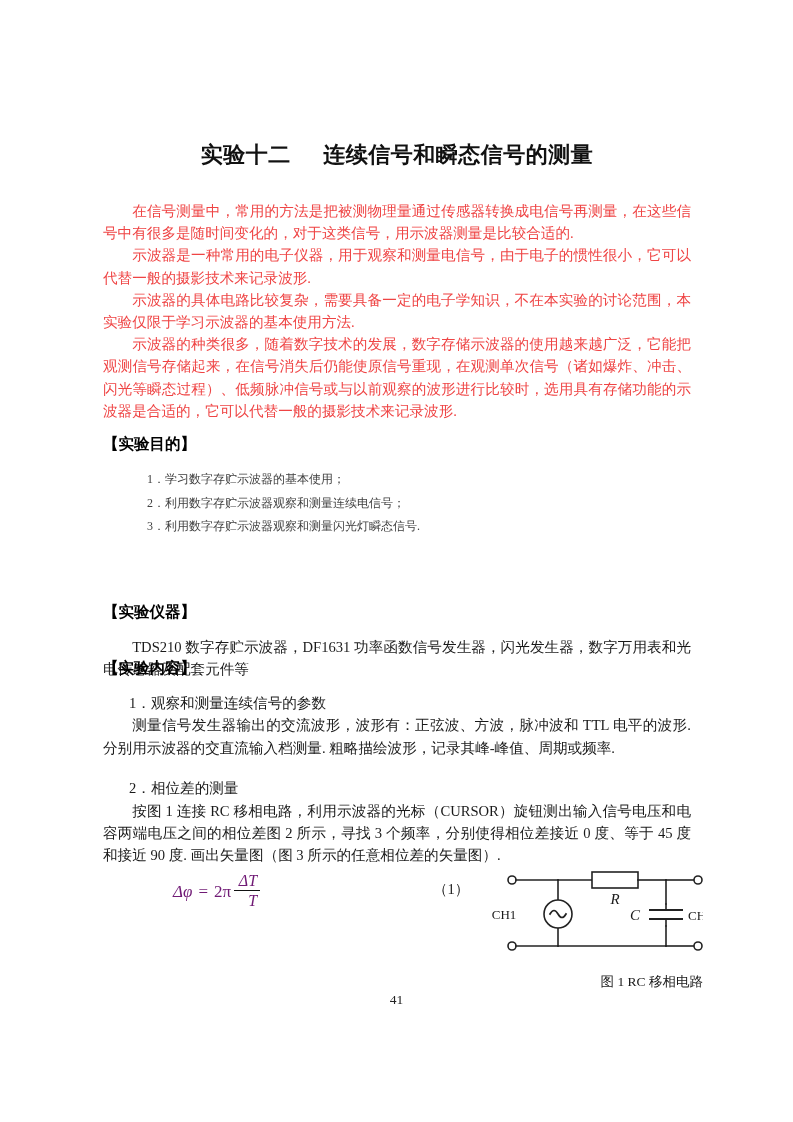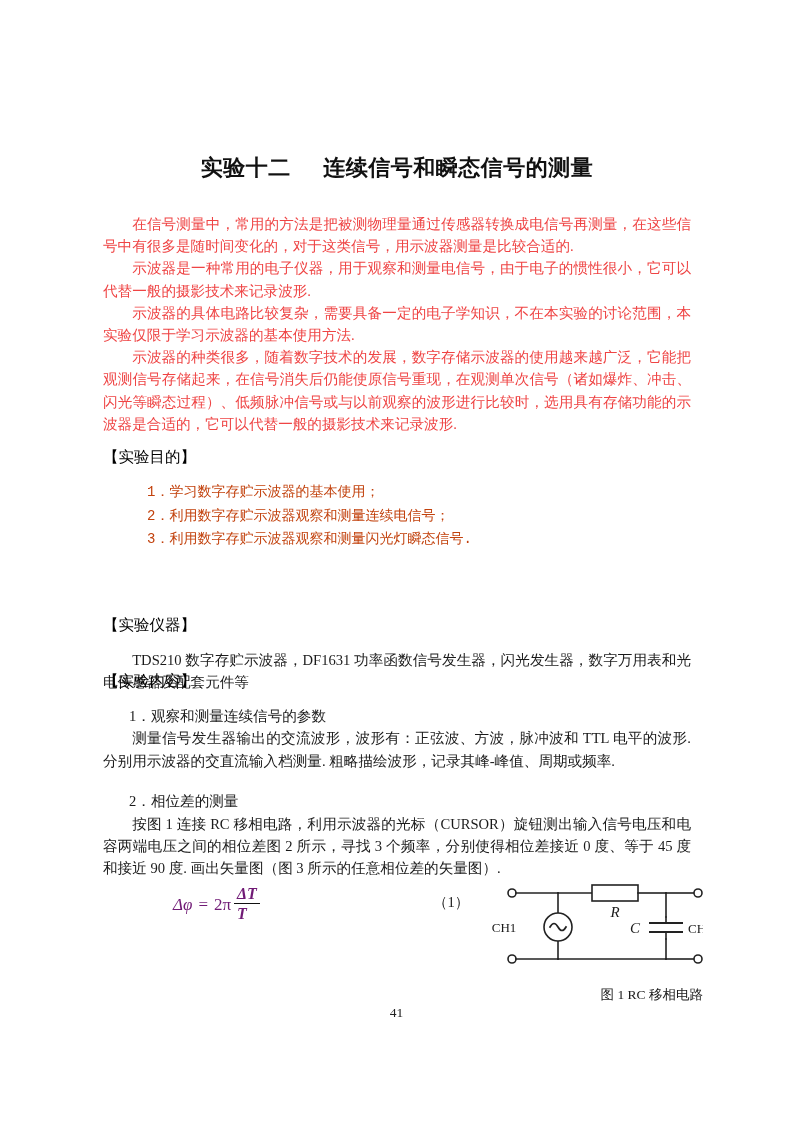--- a/index.html
+++ b/index.html
@@ -11,21 +11,21 @@
     width: 793px;
     height: 1122px;
     position: relative;
     font-family: "Liberation Serif", "DejaVu Serif", serif;
     color: #1a1a1a;
     overflow: hidden;
   }
 
   .page {
     position: absolute;
-    left: 0; top: 17px;
+    left: 0; top: 4px;
     width: 793px;
     height: 916px;
   }
 
   .content {
     position: absolute;
     left: 103px;
     top: 0;
     width: 588px;
   }
@@ -61,21 +61,21 @@
     text-align: justify;
     text-justify: inter-ideograph;
     text-indent: 2em;
     color: #ef4444;
   }
 
   
   .sec-head {
     font-family: "DejaVu Sans", "Liberation Sans", sans-serif;
     font-size: 15.5px;
-    font-weight: normal;
+    font-weight: bold;
     color: #000;
     margin: 0;
     line-height: 20px;
   }
 
   .sec {
     position: absolute;
     left: 0;
     width: 588px;
   }
@@ -84,26 +84,25 @@
   .sec-content { top: 654px; }
 
   .sec-body { margin-top: 14px; }
 
   ol.goal-list {
     list-style: none;
     margin: 0;
     padding: 0;
   }
   ol.goal-list li {
-    font-size: 14px;
+    font-size: 12px;
     line-height: 23.5px;
     padding-left: 44px;
-    color: #c2410c;
+    color: #404040;
     white-space: nowrap;
-    font-family: Liberation Mono, monospace;
   }
 
   p.plain {
     margin: 0;
     font-size: 14.6px;
     line-height: 22.4px;
     text-align: justify;
     text-justify: inter-ideograph;
     color: #1a1a1a;
   }
@@ -130,26 +129,25 @@
     font-size: 17px;
     color: #701a75;
     display: flex;
     align-items: center;
     white-space: nowrap;
   }
   .formula .it { font-style: italic; }
   .frac {
     display: inline-flex;
     flex-direction: column;
-    align-items: flex-start;
+    align-items: flex-end;
     vertical-align: middle;
     margin-left: 3px;
     position: relative;
     top: -1px;
-    font-weight: bold;
   }
   .frac .num {
     font-style: italic;
     font-size: 16px;
     padding: 0 3px 1px 3px;
     line-height: 16px;
   }
   .frac .bar {
     width: 100%;
     min-width: 26px;

